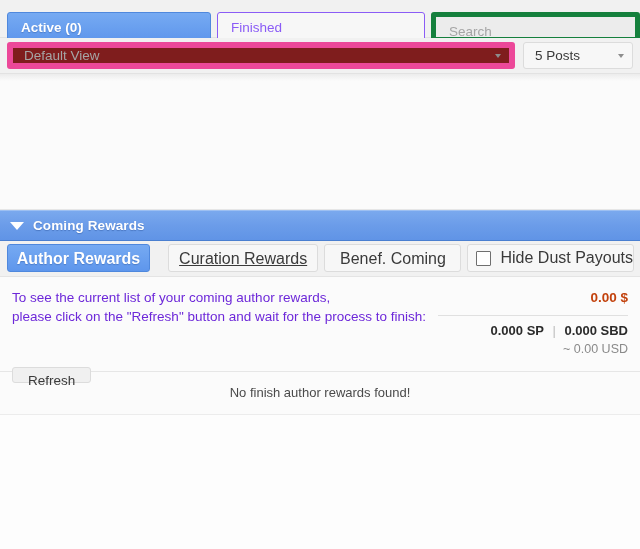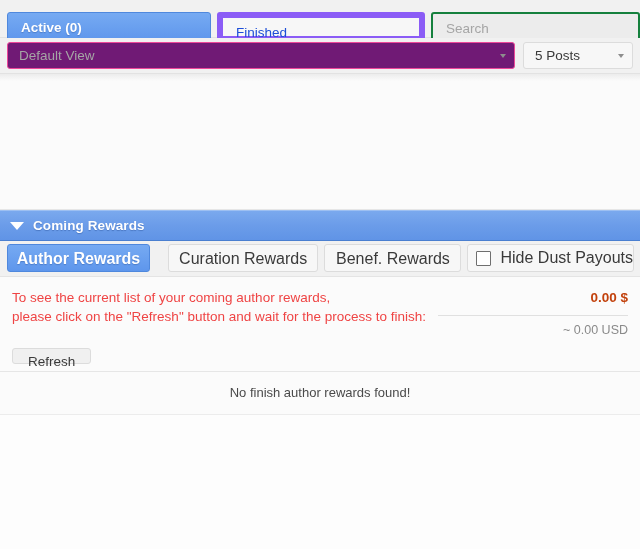--- a/index.html
+++ b/index.html
@@ -81,54 +81,54 @@
 
   .tab {
     height: 30px;
     line-height: 30px;
     border-radius: 3px;
     font-size: 13.5px;
     box-sizing: border-box;
     padding: 0 13px;
     white-space: nowrap;
     cursor: default;
-    border: 6px solid #8b5cf6;
+    border: 1px solid #8b5cf6;
     background: #f7f7f7;
-    color: #1d4ed8;
+    color: #8b5cf6;
   }
   .tab.active {
     background: linear-gradient(to bottom, #76aaf2 0%, #5e96ec 100%);
     border: 1px solid #4f88dd;
     color: #ffffff;
     font-weight: bold;
     text-shadow: 0 1px 1px rgba(40,80,150,.4);
   }
   .tab-active-posts { width: 204px; }
   .tab-finished     { width: 208px; margin-left: 6px; }
 
   .search-box {
     flex: 1 1 auto;
     margin-left: 6px;
     height: 30px;
     line-height: 30px;
     background: #ececec;
-    border: 2px solid #15803d;
+    border: 5px solid #15803d;
     border-radius: 3px;
     box-sizing: border-box;
     padding: 0 13px;
     color: #a5a5a5;
     font-size: 13.5px;
   }
 
   .select {
     height: 27px;
     line-height: 25px;
     box-sizing: border-box;
-    background: #701a75;
-    border: 1px solid #ec4899;
+    background: #7f1d1d;
+    border: 6px solid #ec4899;
     border-radius: 3px;
     position: relative;
     padding: 0 20px 0 11px;
     font-size: 13.5px;
     color: #a5a5a5;
     cursor: default;
     display: flex;
     align-items: center;
   }
   .select.strong {
@@ -183,21 +183,21 @@
     white-space: nowrap;
   }
   .rtab.active {
     background: linear-gradient(to bottom, #76aaf2 0%, #5e96ec 100%);
     border: 1px solid #4f88dd;
     color: #ffffff;
     font-weight: bold;
     text-shadow: 0 1px 1px rgba(40,80,150,.4);
   }
   .rtab-author { width: 148px; }
-  .rtab-curation { width: 156px; margin-left: 18px; }
+  .rtab-curation { width: 156px; margin-left: 18px; text-decoration: underline; }
   .rtab-benef { width: 142px; margin-left: 6px; }
   .rtab-dust {
     margin-left: 6px;
     flex: 1 1 auto;
     display: flex;
     align-items: center;
     justify-content: flex-start;
     padding-left: 8px;
     box-sizing: border-box;
   }
@@ -219,21 +219,21 @@
     position: relative;
     height: 94px;
   }
   .rewards-grid {
     display: flex;
     justify-content: space-between;
     align-items: flex-start;
   }
   .rewards-text {
     font-size: 13.5px;
-    color: #ef4444;
+    color: #6d28d9;
     line-height: 19px;
     padding-top: 1px;
   }
   .rewards-text div { white-space: nowrap; }
   .rewards-values {
     text-align: right;
     padding-top: 1px;
     min-width: 190px;
   }
   .val-main {
@@ -324,36 +324,41 @@
   <div class="list-area"></div>
 
   <div class="panel-header">
     <span class="collapse-tri"></span>
     <span class="title">Coming Rewards</span>
   </div>
 
   <div class="rewards-tabs">
     <div class="rtab active rtab-author">Author Rewards</div>
     <div class="rtab rtab-curation">Curation Rewards</div>
-    <div class="rtab rtab-benef">Benef. Rewards</div>
+    <div class="rtab rtab-benef">Benef. Coming</div>
     <div class="rtab rtab-dust">
       <span class="checkbox"></span>
       <span>Hide Dust Payouts</span>
     </div>
   </div>
 
   <div class="rewards-body">
     <div class="rewards-grid">
       <div class="rewards-text">
         <div>To see the current list of your coming author rewards,</div>
         <div>please click on the "Refresh" button and wait for the process to finish:</div>
       </div>
       <div class="rewards-values">
         <div class="val-main">0.00 $</div>
         <div class="val-sep"></div>
+        <div class="val-pair">
+          <span>0.000 SP</span>
+          <span class="pipe">|</span>
+          <span>0.000 SBD</span>
+        </div>
         <div class="val-usd">~ 0.00 USD</div>
       </div>
     </div>
     <div class="btn">Refresh</div>
   </div>
 
   <div class="footer-note">No finish author rewards found!</div>
   <div class="footer-fill"></div>
 
 </div>

